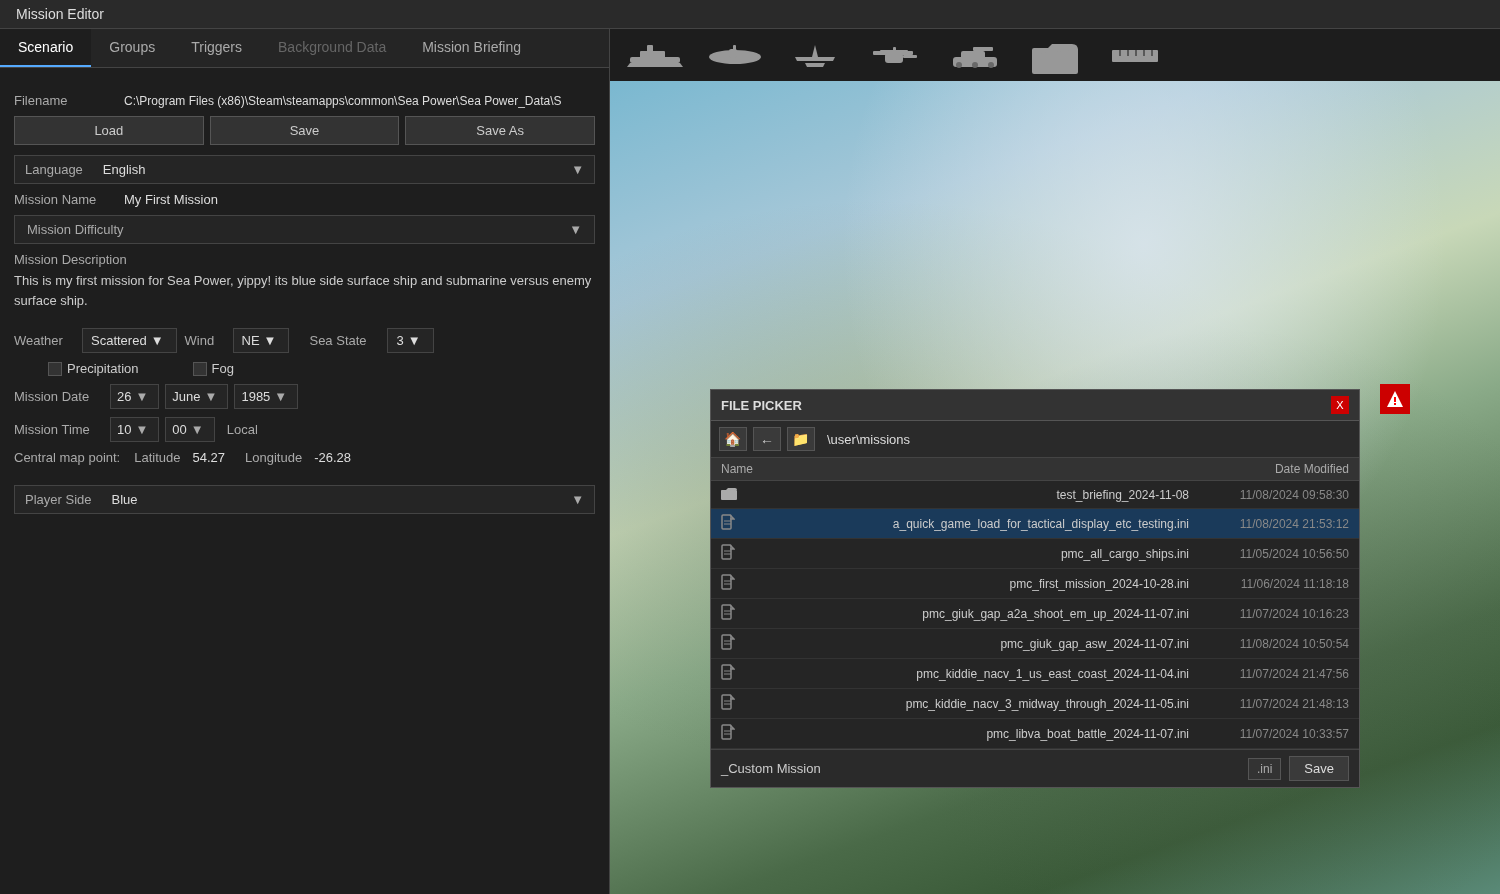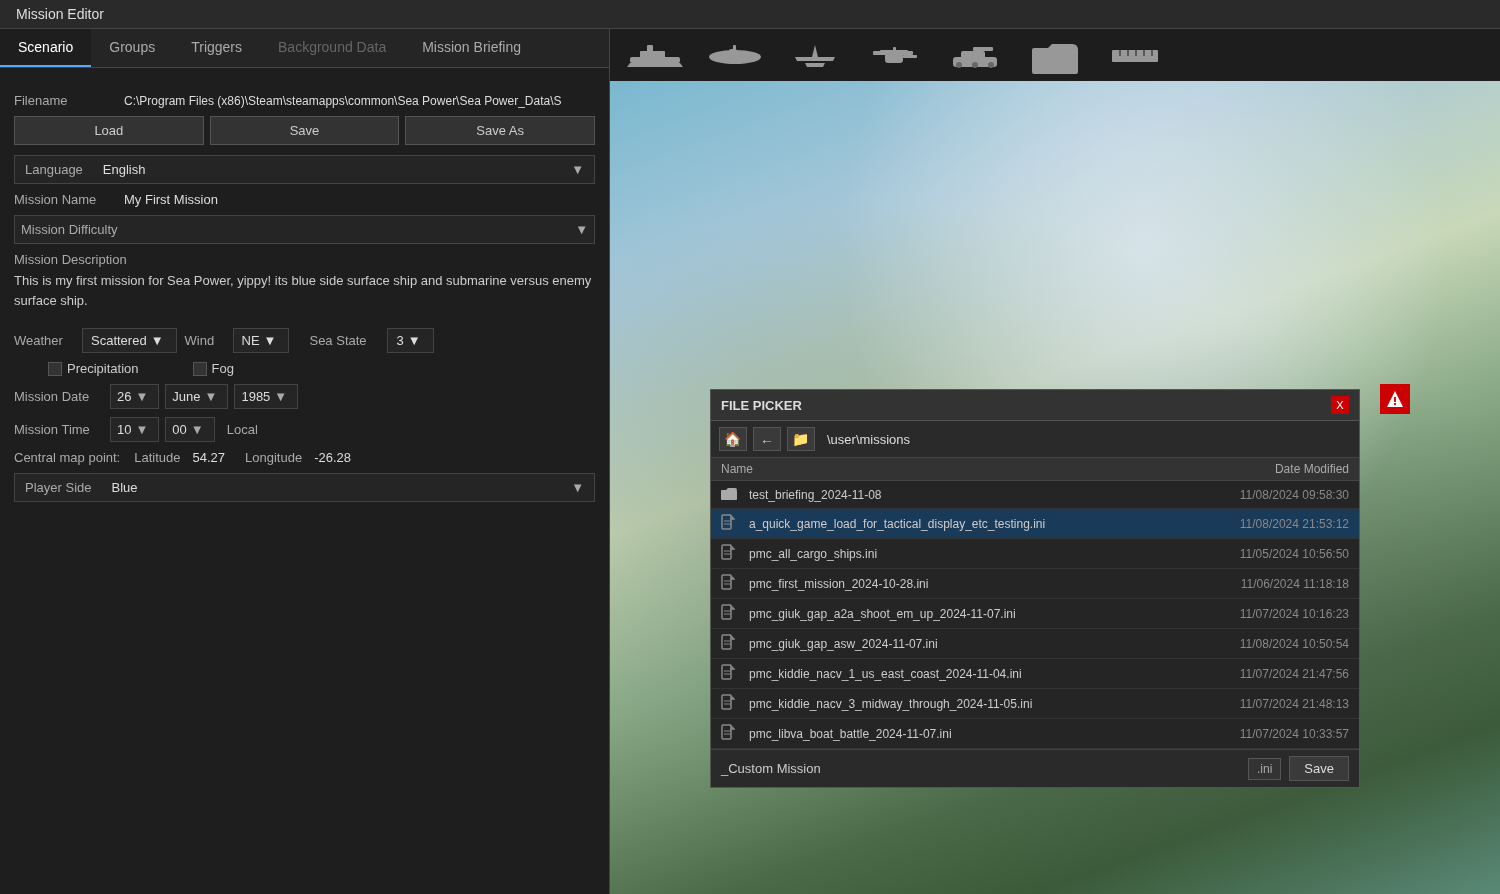--- a/index.html
+++ b/index.html
@@ -148,21 +148,21 @@
       font-size: 13px;
     }
 
     
     .full-dropdown {
       display: flex;
       align-items: center;
       background: #252525;
       border: 1px solid #444;
       margin-bottom: 8px;
-      padding: 6px 6px;
+      padding: 6px 12px;
     }
     .full-dropdown-label {
       flex: 1;
       color: #aaa;
     }
     .full-dropdown-arrow {
       color: #aaa;
     }
 
     
@@ -241,21 +241,21 @@
       border: 1px solid #444;
       padding: 4px 6px;
     }
     .date-num-dropdown span { color: #ddd; margin-right: 4px; }
     .date-num-dropdown .arrow { color: #aaa; }
 
     .coord-row {
       display: flex;
       align-items: center;
       gap: 8px;
-      margin-bottom: 8px;
+      margin-bottom: 20px;
     }
     .coord-label { color: #aaa; }
     .coord-val { color: #ddd; }
 
     
     #right-panel {
       flex: 1;
       position: relative;
       overflow: hidden;
     }
@@ -389,20 +389,21 @@
     .fp-icon {
       width: 20px;
       color: #888;
       font-size: 14px;
       margin-right: 8px;
     }
     .fp-name {
       flex: 1;
       color: #ccc;
       font-size: 12px;
+      text-align: right;
     }
     .fp-date {
       width: 160px;
       color: #888;
       font-size: 12px;
       text-align: right;
     }
 
     #fp-footer {
       display: flex;

